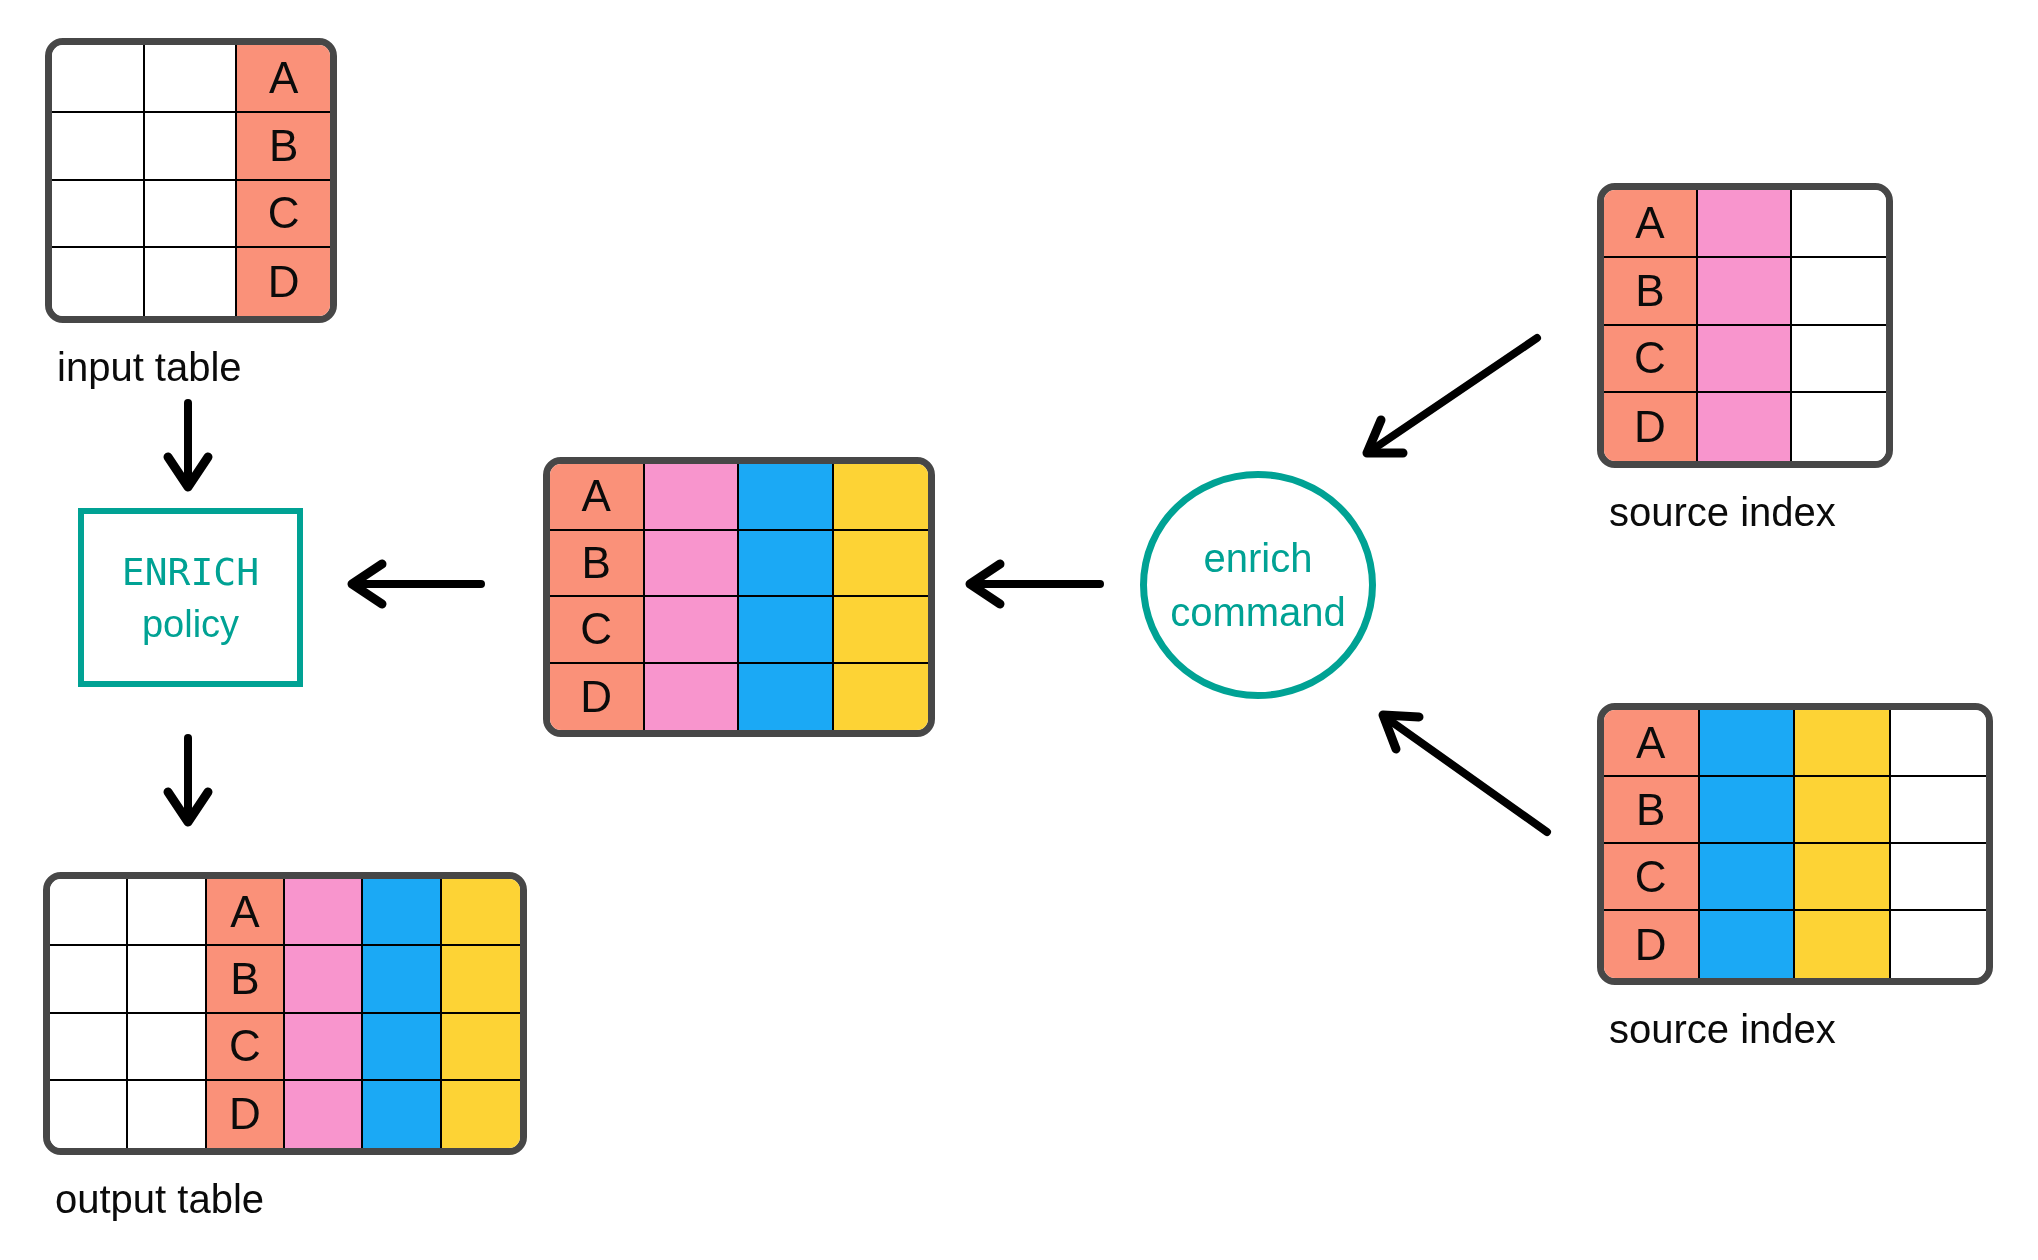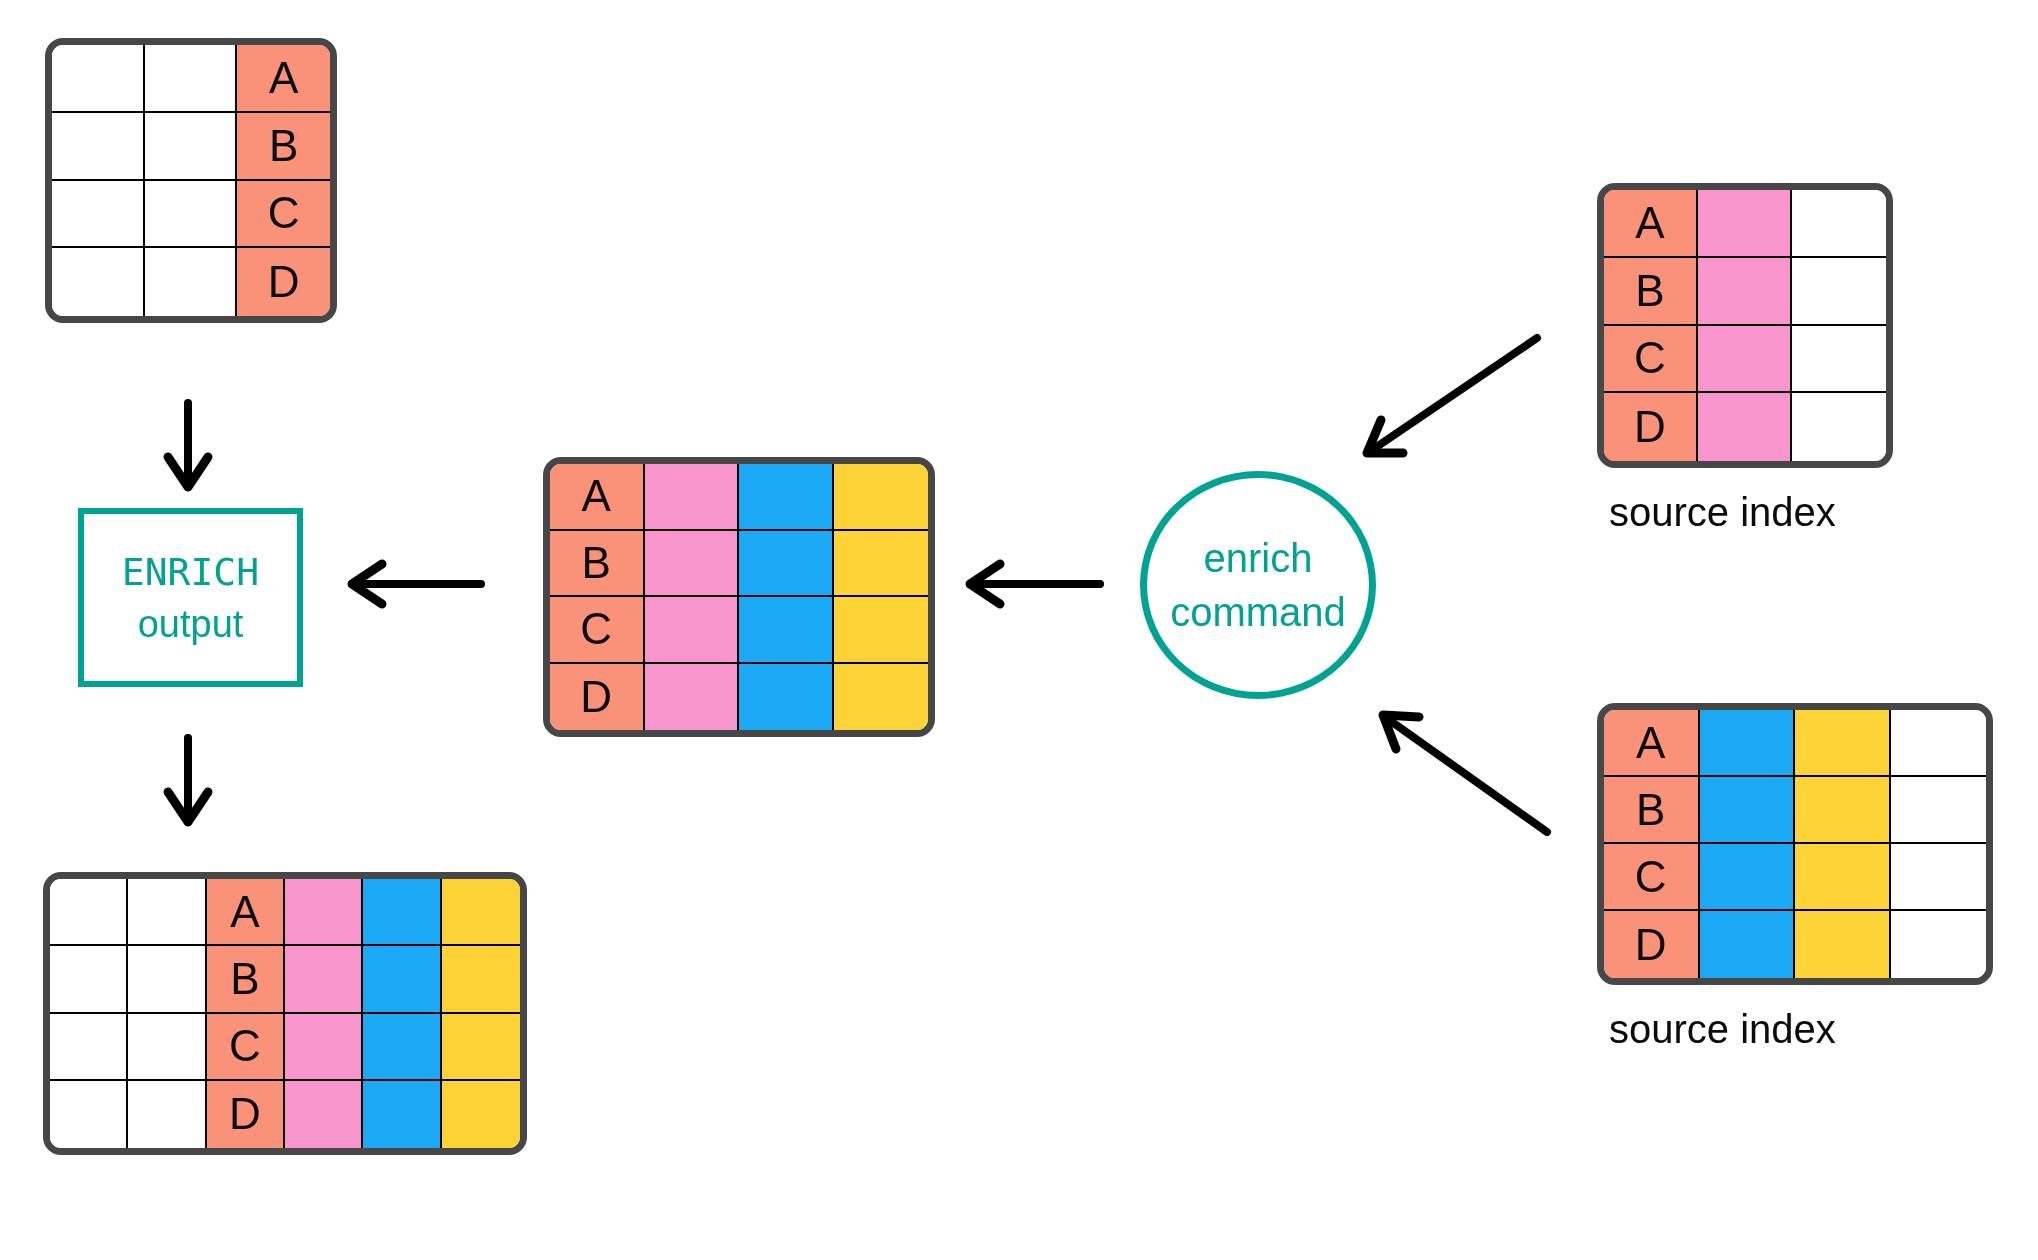--- a/index.html
+++ b/index.html
@@ -80,20 +80,21 @@
       <div class="cell" style="background: rgb(255, 255, 255);"></div>
       <div class="cell" style="background: rgb(255, 255, 255);"></div>
       <div class="cell" style="background: rgb(250, 145, 121); border-right: none;">B</div>
       <div class="cell" style="background: rgb(255, 255, 255);"></div>
       <div class="cell" style="background: rgb(255, 255, 255);"></div>
       <div class="cell" style="background: rgb(250, 145, 121); border-right: none;">C</div>
       <div class="cell" style="background: rgb(255, 255, 255); border-bottom: none;"></div>
       <div class="cell" style="background: rgb(255, 255, 255); border-bottom: none;"></div>
       <div class="cell" style="background: rgb(250, 145, 121); border-right: none; border-bottom: none;">D</div>
     </div>
+  <div class="dlabel">input table</div>
 </div>
 
 <div class="tblock" id="tbl-enrich-index">
   <div class="dtable" style="grid-template-columns: repeat(4, 1fr); grid-auto-rows: 1fr;">
       <div class="cell" style="background: rgb(250, 145, 121);">A</div>
       <div class="cell" style="background: rgb(248, 149, 205);"></div>
       <div class="cell" style="background: rgb(27, 169, 245);"></div>
       <div class="cell" style="background: rgb(253, 211, 53); border-right: none;"></div>
       <div class="cell" style="background: rgb(250, 145, 121);">B</div>
       <div class="cell" style="background: rgb(248, 149, 205);"></div>
@@ -170,25 +171,26 @@
       <div class="cell" style="background: rgb(248, 149, 205);"></div>
       <div class="cell" style="background: rgb(27, 169, 245);"></div>
       <div class="cell" style="background: rgb(253, 211, 53); border-right: none;"></div>
       <div class="cell" style="background: rgb(255, 255, 255); border-bottom: none;"></div>
       <div class="cell" style="background: rgb(255, 255, 255); border-bottom: none;"></div>
       <div class="cell" style="background: rgb(250, 145, 121); border-bottom: none;">D</div>
       <div class="cell" style="background: rgb(248, 149, 205); border-bottom: none;"></div>
       <div class="cell" style="background: rgb(27, 169, 245); border-bottom: none;"></div>
       <div class="cell" style="background: rgb(253, 211, 53); border-right: none; border-bottom: none;"></div>
     </div>
+  <div class="dlabel">output table</div>
 </div>
 
 <div class="enrich-box">
   <div class="mono">ENRICH</div>
-  <div class="sans">output</div>
+  <div class="sans">policy</div>
 </div>
 
 <div class="policy-circle">
   <div>enrich</div>
   <div>command</div>
 </div>
 
 <svg class="arrows" width="2038" height="1260" viewBox="0 0 2038 1260">
   <g>
     <line class="shaft" x1="188" y1="403" x2="188" y2="485"></line>

